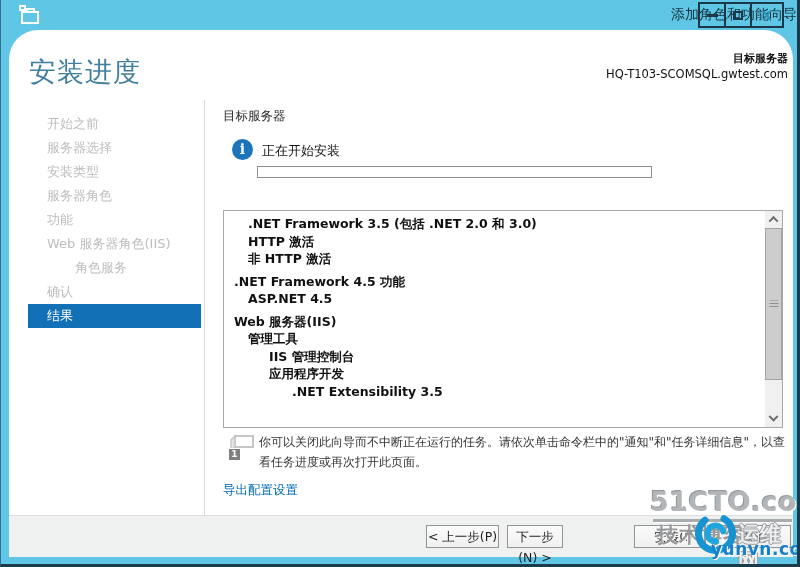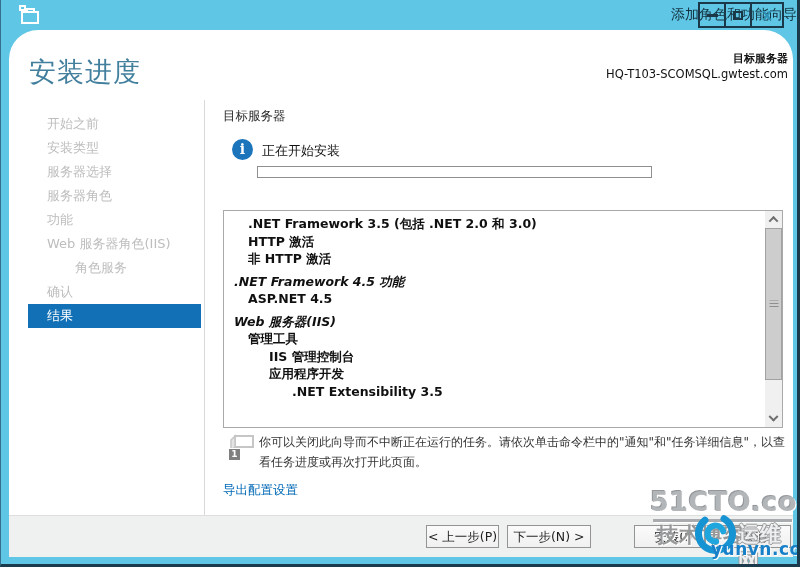--- a/index.html
+++ b/index.html
@@ -48,21 +48,21 @@
               font:bold 14px/21px "DejaVu Serif","Liberation Serif",serif; }
   .status-text{ position:absolute; left:253px; top:112px; font-size:13px; color:#141414; }
   .progress{ position:absolute; left:248px; top:136px; width:395px; height:12px;
              border:1px solid #8F8F8F; background:#FFFFFF; }
   .progress-fill{ height:100%; width:0; background:#06B025; }
 
   .listbox{ position:absolute; left:214px; top:180px; width:560px; height:218px;
             border:1px solid #A9A9A9; background:#fff; overflow:hidden; padding-top:4px; }
   .fl{ font-weight:bold; font-size:12.5px; line-height:17.5px; color:#101010; white-space:nowrap; }
   .i0{ padding-left:10px; } .i1{ padding-left:24px; } .i2{ padding-left:45px; } .i3{ padding-left:68px; }
-  .gap{ margin-top:5px;font-style:italic; }
+  .gap{ margin-top:5px; }
 
   .scrollbar{ position:absolute; right:0; top:0; width:17px; height:216px; background:#F0F0F0; }
   .sb-btn{ height:16px; display:flex; align-items:center; justify-content:center; }
   .chev{ width:7px; height:7px; border-left:2px solid #6E6E6E; border-top:2px solid #6E6E6E; }
   .chev.up{ transform:rotate(45deg) translate(1px,1px); }
   .chev.down{ transform:rotate(225deg) translate(2px,2px); }
   .sb-thumb{ position:absolute; left:0; top:17px; width:17px; height:152px;
              background:#CDCDCD; border:1px solid #A2A2A2; }
   .grip{ position:absolute; left:50%; top:50%; transform:translate(-50%,-50%);
          width:9px; height:7px;
@@ -77,21 +77,21 @@
   .export-link{ position:absolute; left:214px; top:452px; font-size:12.5px; color:#0169B6; }
 
   
   .footer{ position:absolute; left:0; top:485px; width:784px; height:42px;
            background:#EFF0F0; border-top:1px solid #DEDEDE; }
   .btn{ position:absolute; top:9px; height:23px; border:1px solid #949494;
         background:linear-gradient(#FBFBFB,#F0F0F0); font-size:12.5px; color:#1E1E1E;
         text-align:center; line-height:21px;
         font-family:"DejaVu Sans","Liberation Sans",sans-serif; }
   .btn-back{ left:417px; width:73px; }
-  .btn-next{ left:498px; width:84px; }
+  .btn-next{ left:498px; width:56px; }
   .btn-install{ left:625px; width:79px; }
   .btn-cancel{ left:708px; width:74px; }
 
   
   .watermark{ position:absolute; left:0; top:0; width:100%; height:100%; pointer-events:none; z-index:50; }
   .wm-brand{ position:absolute; left:649px; top:486px; font-size:27px; font-weight:bold;
              color:#B3B6B8; letter-spacing:0.5px;
              text-shadow:1px 1px 0 #FFFFFF, -1px -1px 0 #93969A; }
   .wm-underline{ position:absolute; left:652px; top:519px; width:139px; height:3px;
                  background:#A9ACAE; box-shadow:1px 1px 0 #fff; }
@@ -135,22 +135,22 @@
   <div class="content">
 
     <div class="page-title">安装进度</div>
     <div class="target">
       <span class="target-label">目标服务器</span>
       <span class="target-server">HQ-T103-SCOMSQL.gwtest.com</span>
     </div>
 
     <ul class="nav">
       <li class="nav-item">开始之前</li>
+      <li class="nav-item">服务器选择</li>
       <li class="nav-item">安装类型</li>
-      <li class="nav-item">服务器选择</li>
       <li class="nav-item">服务器角色</li>
       <li class="nav-item">功能</li>
       <li class="nav-item">Web 服务器角色(IIS)</li>
       <li class="nav-item sub">角色服务</li>
       <li class="nav-item">确认</li>
       <li class="nav-item selected">结果</li>
     </ul>
     <div class="vsep"></div>
 
     <div class="section-label">目标服务器</div>

